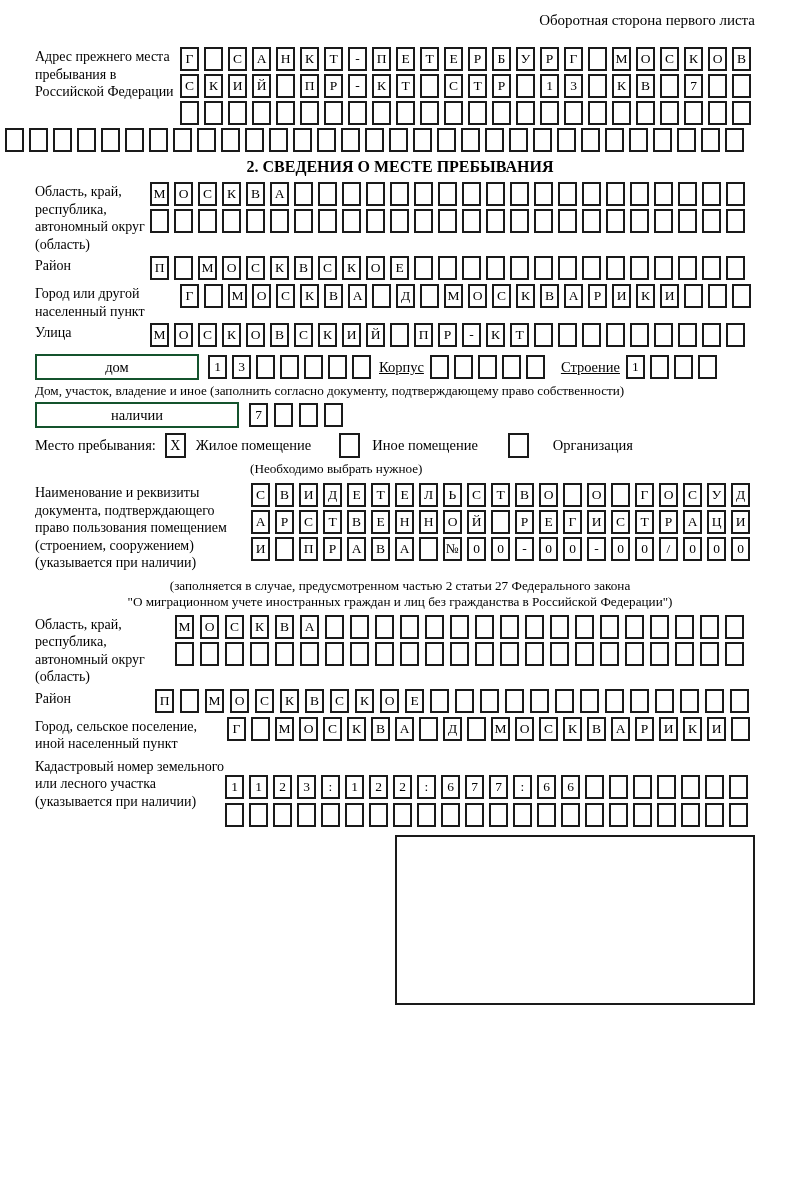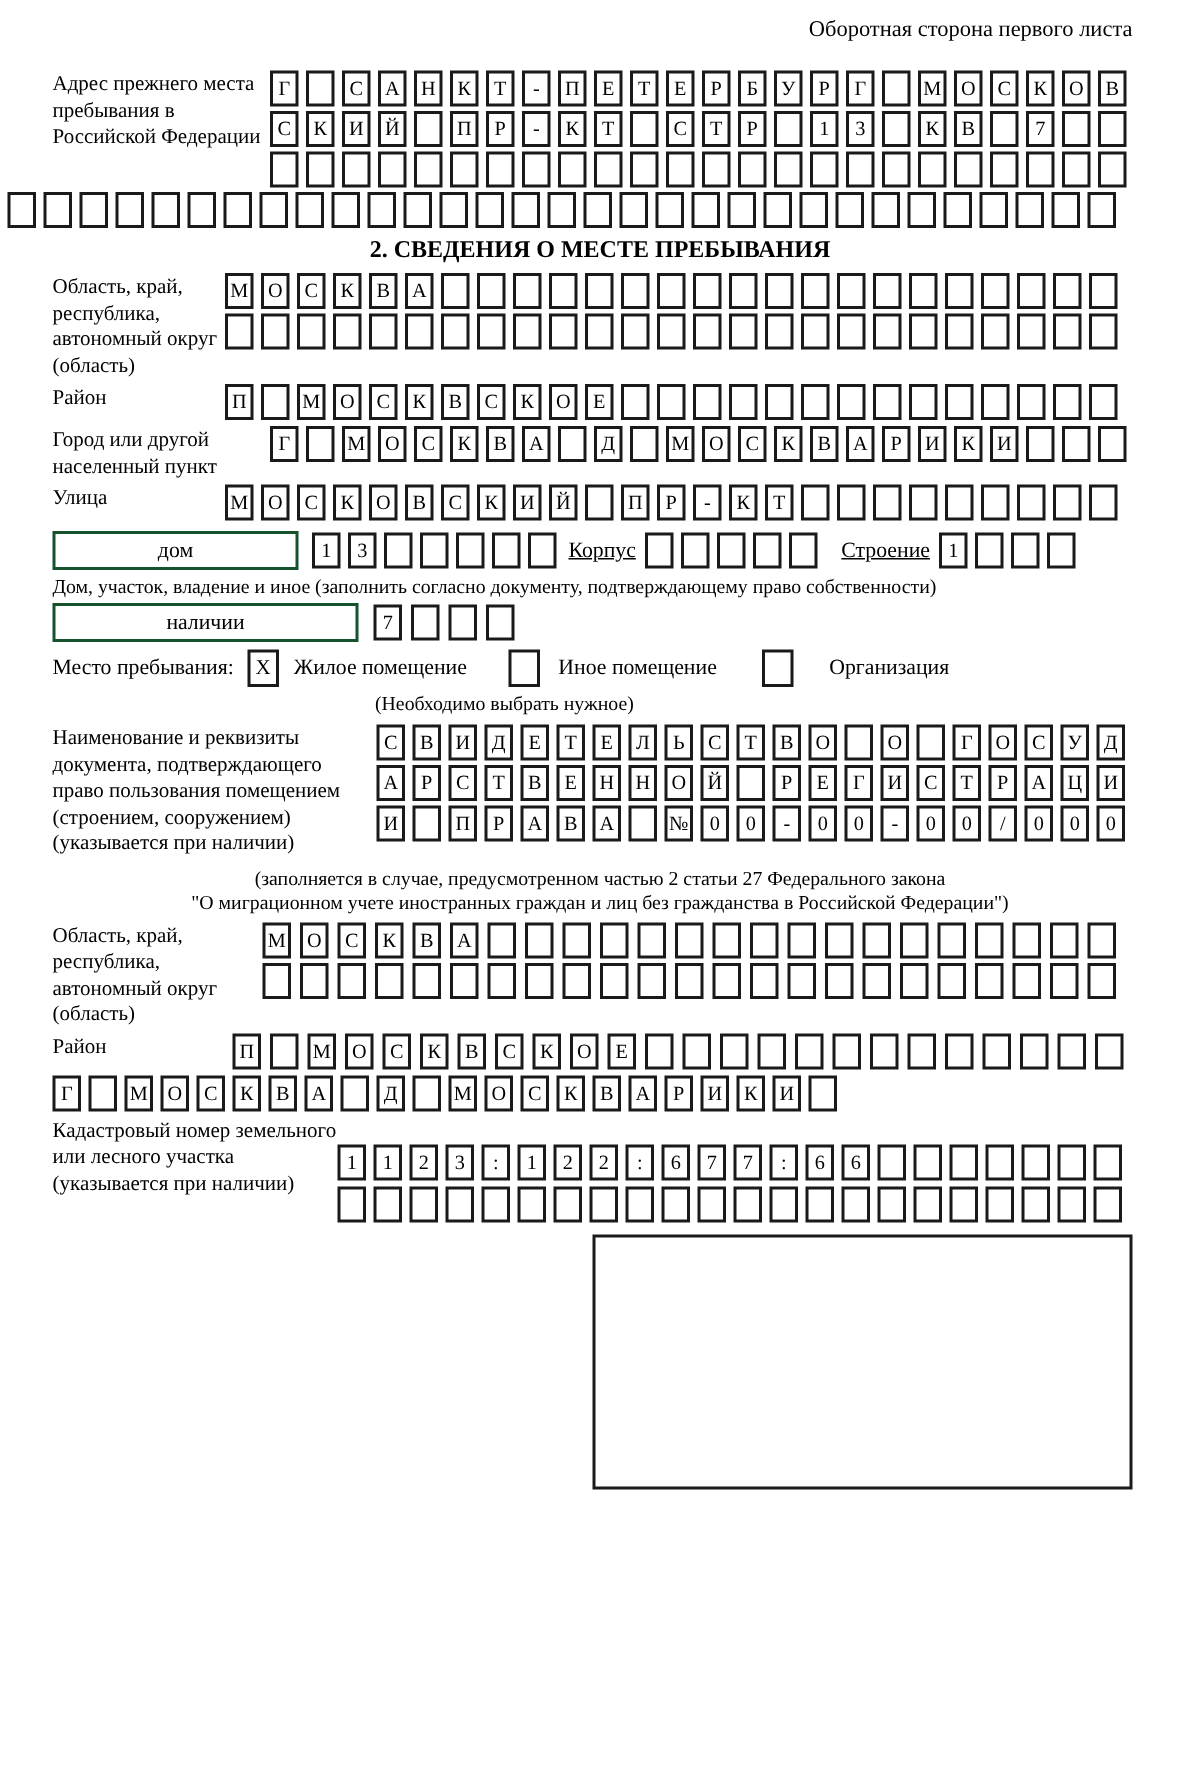--- a/index.html
+++ b/index.html
@@ -519,20 +519,21 @@
         <div class="cell"></div>
         <div class="cell"></div>
         <div class="cell"></div>
         <div class="cell"></div>
         <div class="cell"></div>
         <div class="cell"></div>
       </div>
   </div>
 
   <div class="frow" style="margin-top:4px">
+    <div class="flabel" style="width:192px">Город, сельское поселение, иной населенный пункт</div>
     <div class="cellrow">
         <div class="cell">Г</div>
         <div class="cell"></div>
         <div class="cell">М</div>
         <div class="cell">О</div>
         <div class="cell">С</div>
         <div class="cell">К</div>
         <div class="cell">В</div>
         <div class="cell">А</div>
         <div class="cell"></div>

